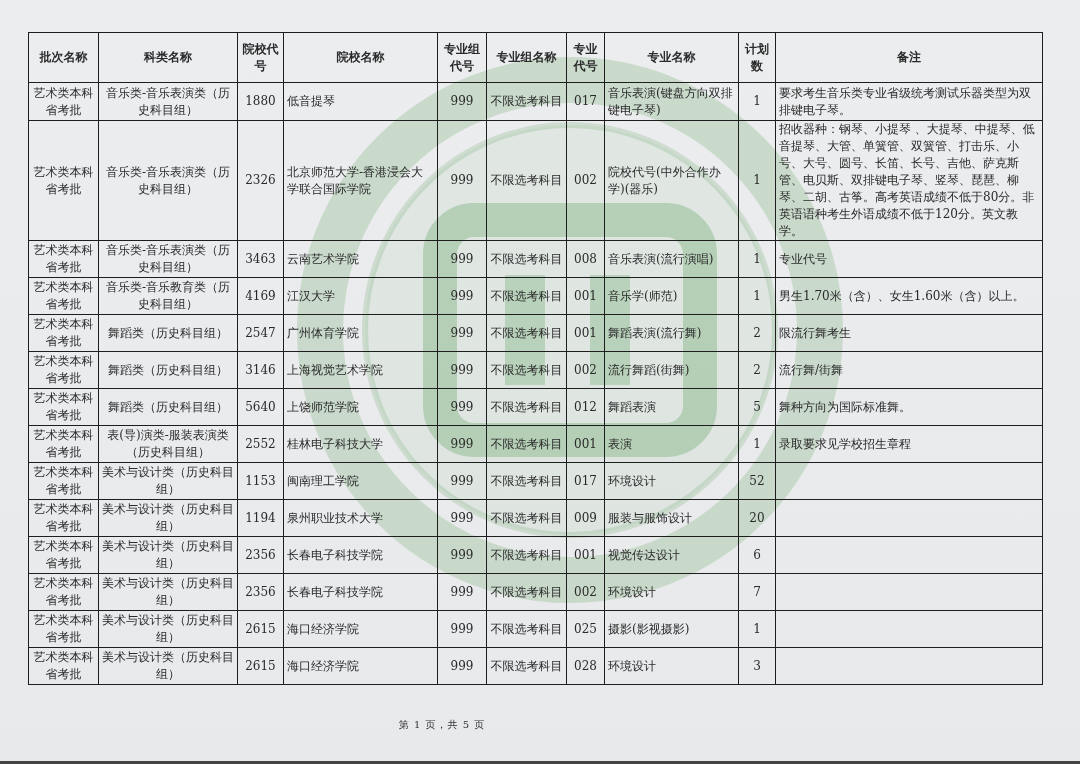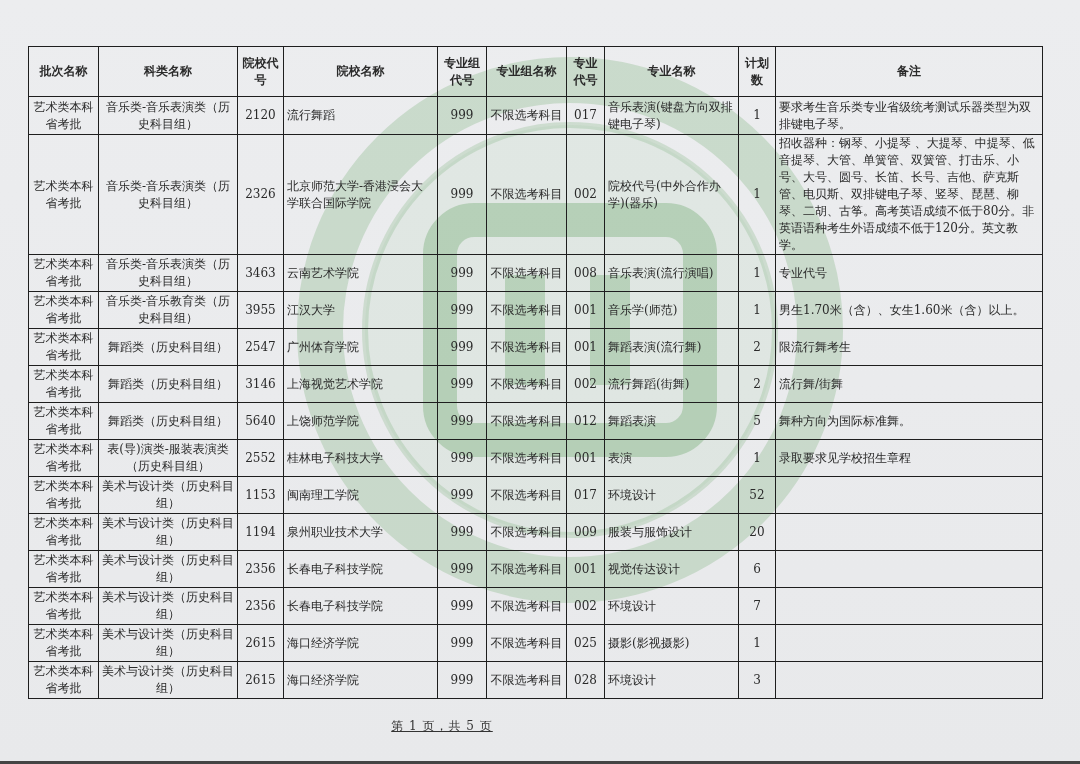--- a/index.html
+++ b/index.html
@@ -17,21 +17,21 @@
     .watermark {
       position: absolute; left: 290px; top: 50px; width: 560px; height: 560px;
       pointer-events: none; z-index: 1;
     }
     .watermark-url {
       position: absolute; left: 400px; top: 630px; z-index: 1;
       font-family: "DejaVu Sans", sans-serif; font-size: 78px;
       color: rgba(120,170,120,0.28); letter-spacing: 4px; pointer-events: none;
     }
     table.plan {
-      position: absolute; left: 28px; top: 46px; z-index: 2;
+      position: absolute; left: 28px; top: 32px; z-index: 2;
       border-collapse: collapse; table-layout: fixed;
       width: 1014px;
       background: transparent;
     }
     table.plan th, table.plan td {
       border: 1.6px solid #1e1e1e;
       font-size: 12px; line-height: 17px;
       padding: 0 3px; vertical-align: middle;
       overflow: hidden;
     }
@@ -39,21 +39,21 @@
       font-family: "DejaVu Sans", "Liberation Sans", sans-serif;
       font-weight: bold; font-size: 12px; text-align: center; height: 49px;
     }
     td.c { text-align: center; }
     td.l { text-align: left; }
     tr.r { height: 37px; }
     tr.r1 { height: 38px; }
     tr.r2 { height: 107px; }
     .footer {
       position: absolute; left: 0; width: 884px; top: 718px; text-align: center;
-      font-size: 12px; color: #333; z-index: 2; letter-spacing: 1px; text-decoration: underline;
+      font-size: 10px; color: #333; z-index: 2; letter-spacing: 1px;
     }
     .bottom-edge {
       position: absolute; left: 0; right: 0; bottom: 0; height: 3px; background: #444;
     }
   </style>
 </head>
 <body>
 
 <div class="page">
 
@@ -89,22 +89,22 @@
         <th>专业代号</th>
         <th>专业名称</th>
         <th>计划数</th>
         <th>备注</th>
       </tr>
     </thead>
     <tbody>
       <tr class="r1">
         <td class="c">艺术类本科省考批</td>
         <td class="c">音乐类-音乐表演类（历史科目组）</td>
-        <td class="c">2120</td>
-        <td class="l">流行舞蹈</td>
+        <td class="c">1880</td>
+        <td class="l">低音提琴</td>
         <td class="c">999</td>
         <td class="c">不限选考科目</td>
         <td class="c">017</td>
         <td class="l">音乐表演(键盘方向双排键电子琴)</td>
         <td class="c">1</td>
         <td class="l">要求考生音乐类专业省级统考测试乐器类型为双排键电子琴。</td>
       </tr>
       <tr class="r2">
         <td class="c">艺术类本科省考批</td>
         <td class="c">音乐类-音乐表演类（历史科目组）</td>
@@ -125,21 +125,21 @@
         <td class="c">999</td>
         <td class="c">不限选考科目</td>
         <td class="c">008</td>
         <td class="l">音乐表演(流行演唱)</td>
         <td class="c">1</td>
         <td class="l">专业代号</td>
       </tr>
       <tr class="r">
         <td class="c">艺术类本科省考批</td>
         <td class="c">音乐类-音乐教育类（历史科目组）</td>
-        <td class="c">3955</td>
+        <td class="c">4169</td>
         <td class="l">江汉大学</td>
         <td class="c">999</td>
         <td class="c">不限选考科目</td>
         <td class="c">001</td>
         <td class="l">音乐学(师范)</td>
         <td class="c">1</td>
         <td class="l">男生1.70米（含）、女生1.60米（含）以上。</td>
       </tr>
       <tr class="r">
         <td class="c">艺术类本科省考批</td>

